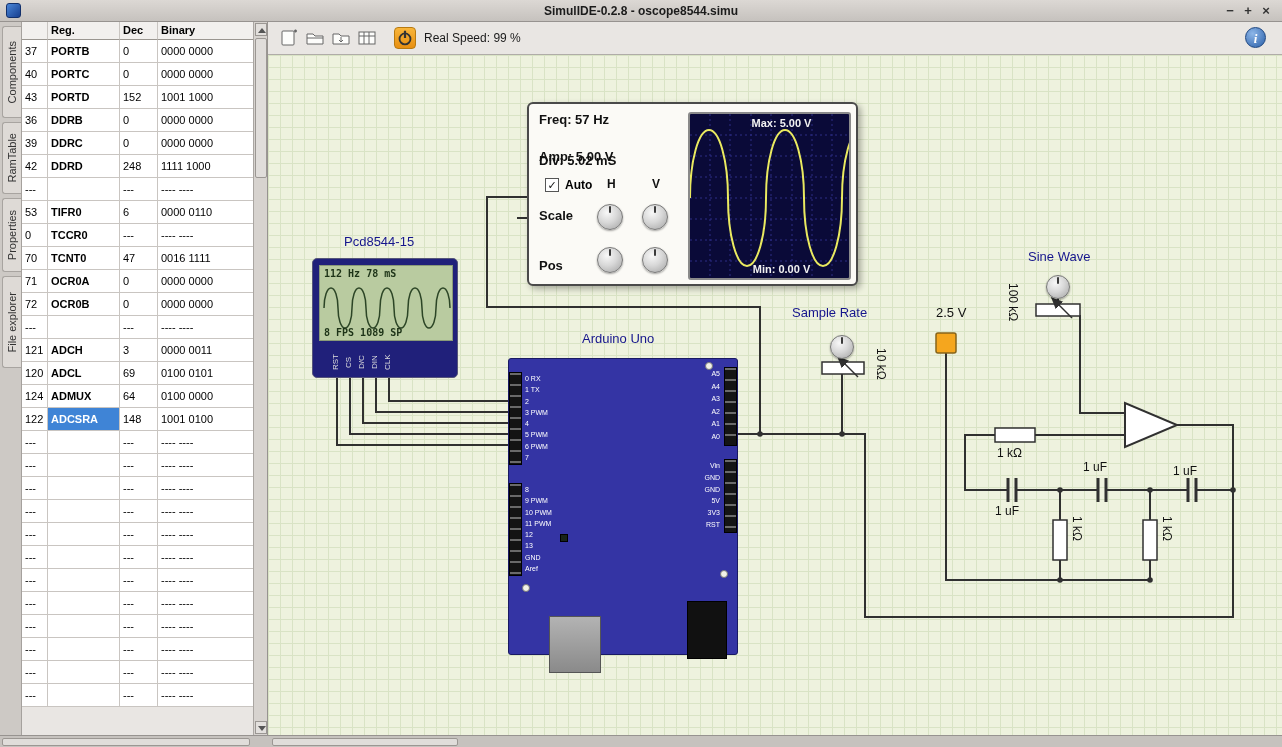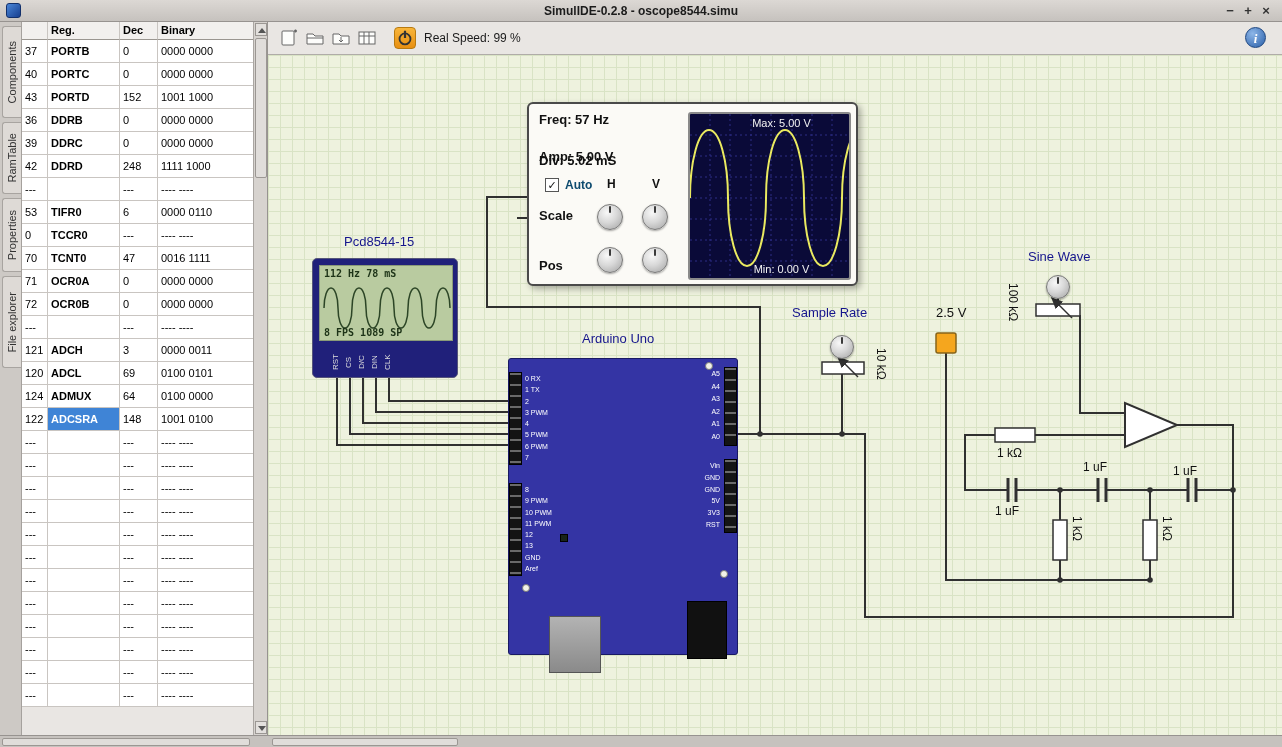--- a/index.html
+++ b/index.html
@@ -66,36 +66,36 @@
   .clabel.black { color:#111; }
   .vlabel { position:absolute; z-index:3; writing-mode:vertical-rl; font-size:12px; color:#111; white-space:nowrap; }
 
   
   .scope { left:259px; top:47px; width:331px; height:184px; background:#fbfaf6;
     border:2px solid #4a4a4a; border-radius:6px; box-shadow:3px 3px 6px rgba(0,0,0,.3); }
   .s-line { position:absolute; left:10px; font-size:13px; font-weight:bold; color:#111; }
   .s-line.f { top:8px; } .s-line.a { top:28px;margin-top:17px; } .s-line.d { top:49px; }
   .cbx { position:absolute; left:16px; top:74px; width:14px; height:14px; background:#fff;
     border:1px solid #555; font-size:11px; line-height:13px; text-align:center; color:#111; }
-  .cb-label { position:absolute; left:36px; top:74px; font-size:12px; font-weight:bold; color:#0c4a6e; }
+  .cb-label { position:absolute; left:36px; top:74px; font-size:12px; font-weight:bold; color:#000000; }
   .hv { position:absolute; top:73px; font-size:12px; font-weight:bold; color:#111; }
   .hv.h { left:78px; } .hv.v { left:123px; }
   .s-label { position:absolute; left:10px; font-size:13px; font-weight:bold; color:#111; }
   .s-label.scale { top:104px; } .s-label.pos { top:146px;margin-top:8px; }
   .knob { position:absolute; border-radius:50%;
     background:radial-gradient(circle at 38% 32%, #f8f8f8 0%, #d8d8d8 45%, #a2a2a2 100%);
     border:1px solid #787878; box-shadow:0 1px 2px rgba(0,0,0,.35); }
   .knob::after { content:""; position:absolute; left:50%; top:1px; width:2px; height:7px; margin-left:-1px; background:#3a3a3a; border-radius:1px; }
   .k26 { width:26px; height:26px; } .k24 { width:24px; height:24px; z-index:2; }
   .knob.sh { left:68px; top:100px; } .knob.sv { left:113px; top:100px; }
   .knob.ph { left:68px; top:143px; } .knob.pv { left:113px; top:143px; }
   .screen { position:absolute; left:159px; top:8px; width:163px; height:168px; background:#0a0a38;
     border:2px solid #8a8a8a; border-radius:3px; overflow:hidden; }
   .screen svg { position:absolute; left:0; top:0; }
-  .smax, .smin { position:absolute; left:0; width:100%; text-align:center; color:#f2f2f2; font-size:11px; font-weight:normal; z-index:2;padding-left:24px; }
+  .smax, .smin { position:absolute; left:0; width:100%; text-align:center; color:#f2f2f2; font-size:11px; font-weight:bold; z-index:2;padding-left:24px; }
   .smax { top:3px; } .smin { bottom:3px; }
 
   
   .lcd { left:44px; top:203px; width:146px; height:120px; background:#20207a; border:1px solid #55557a; border-radius:5px; }
   .lcd-screen { position:absolute; left:6px; top:6px; width:134px; height:76px; background:#b9cba0; border:1px solid #8a9a78; overflow:hidden; }
   .lcd-txt { position:absolute; left:4px; width:128px; font-family:"DejaVu Sans Mono", monospace; font-size:10px; font-weight:bold; color:#1d3317; z-index:2; }
   .lcd-txt.l1 { top:2px; } .lcd-txt.l2 { bottom:2px; }
   .lcd-pins { position:absolute; left:18px; top:88px; display:flex; }
   .lcd-pins span { width:13px; height:30px; writing-mode:vertical-rl; transform:rotate(180deg); font-size:8px; color:#ddd; text-align:center; }
 

